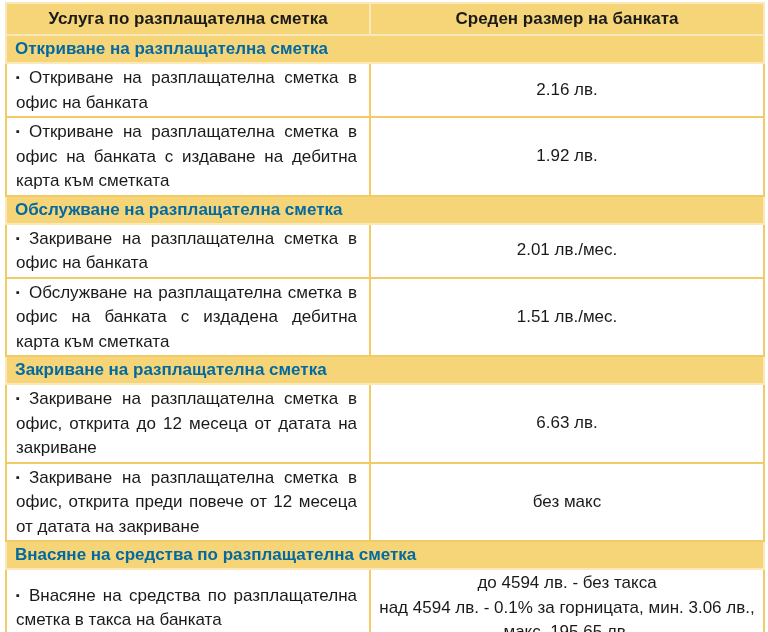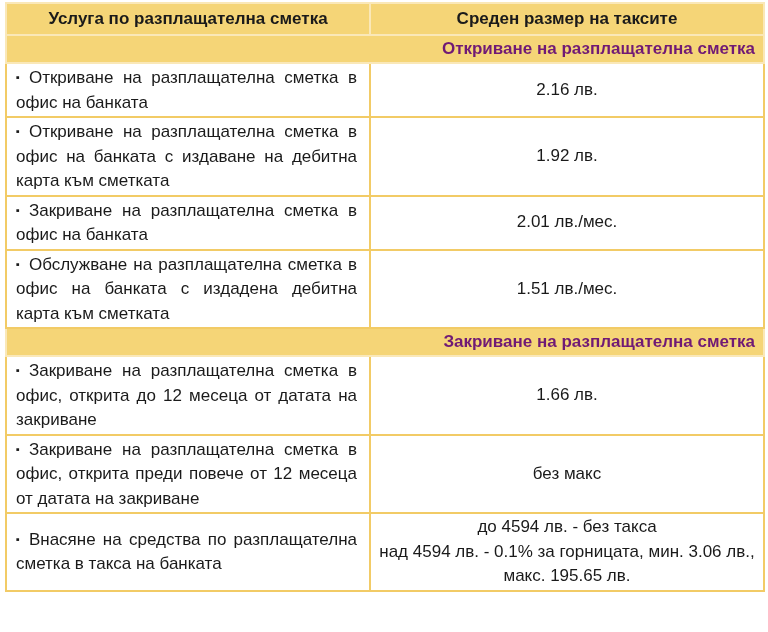--- a/index.html
+++ b/index.html
@@ -29,24 +29,24 @@
     font-weight: bold;
     text-align: center;
     padding: 3px 24px;
     line-height: 24px;
     color: #1a1a1a;
   }
   tr.section-row td {
     background: #f5d577;
     border: 2px solid #fae8b8;
     font-weight: bold;
-    text-align: right;
+    text-align: left;
     padding: 1px 8px;
     line-height: 24px;
-    color: #701a75;
+    color: #0369a1;
   }
   tr.item-row td {
     background: #ffffff;
     border: 2px solid #f2cb66;
     vertical-align: middle;
     line-height: 24.5px;
   }
   td.svc-cell {
     text-align: justify;
     padding: 1px 12px 1px 9px;
@@ -68,65 +68,71 @@
 
 <div class="page">
   <table class="fees">
     <colgroup>
       <col style="width:364px">
       <col style="width:394px">
     </colgroup>
     <thead>
       <tr>
         <th>Услуга по разплащателна сметка</th>
-        <th>Среден размер на таксите</th>
+        <th>Среден размер на банката</th>
       </tr>
     </thead>
     <tbody id="table-body">
         <tr class="section-row">
           <td colspan="2">Откриване на разплащателна сметка</td>
         </tr>
         <tr class="item-row">
           <td class="svc-cell"><span class="bullet">▪</span><span>Откриване на разплащателна сметка в офис на банката</span></td>
           <td class="fee-cell">
             <div>2.16 лв.</div>
           </td>
         </tr>
         <tr class="item-row">
           <td class="svc-cell"><span class="bullet">▪</span><span>Откриване на разплащателна сметка в офис на банката с издаване на дебитна карта към сметката</span></td>
           <td class="fee-cell">
             <div>1.92 лв.</div>
           </td>
+        </tr>
+        <tr class="section-row">
+          <td colspan="2">Обслужване на разплащателна сметка</td>
         </tr>
         <tr class="item-row">
           <td class="svc-cell"><span class="bullet">▪</span><span>Закриване на разплащателна сметка в офис на банката</span></td>
           <td class="fee-cell">
             <div>2.01 лв./мес.</div>
           </td>
         </tr>
         <tr class="item-row">
           <td class="svc-cell"><span class="bullet">▪</span><span>Обслужване на разплащателна сметка в офис на банката с издадена дебитна карта към сметката</span></td>
           <td class="fee-cell">
             <div>1.51 лв./мес.</div>
           </td>
         </tr>
         <tr class="section-row">
           <td colspan="2">Закриване на разплащателна сметка</td>
         </tr>
         <tr class="item-row">
           <td class="svc-cell"><span class="bullet">▪</span><span>Закриване на разплащателна сметка в офис, открита до 12 месеца от датата на закриване</span></td>
           <td class="fee-cell">
-            <div>1.66 лв.</div>
+            <div>6.63 лв.</div>
           </td>
         </tr>
         <tr class="item-row">
           <td class="svc-cell"><span class="bullet">▪</span><span>Закриване на разплащателна сметка в офис, открита преди повече от 12 месеца от датата на закриване</span></td>
           <td class="fee-cell">
             <div>без макс</div>
           </td>
+        </tr>
+        <tr class="section-row">
+          <td colspan="2">Внасяне на средства по разплащателна сметка</td>
         </tr>
         <tr class="item-row">
           <td class="svc-cell"><span class="bullet">▪</span><span>Внасяне на средства по разплащателна сметка в такса на банката</span></td>
           <td class="fee-cell">
             <div>до 4594 лв. - без такса</div>
             <div>над 4594 лв. - 0.1% за горницата, мин. 3.06 лв.,</div>
             <div>макс. 195.65 лв.</div>
           </td>
         </tr>
       </tbody>

